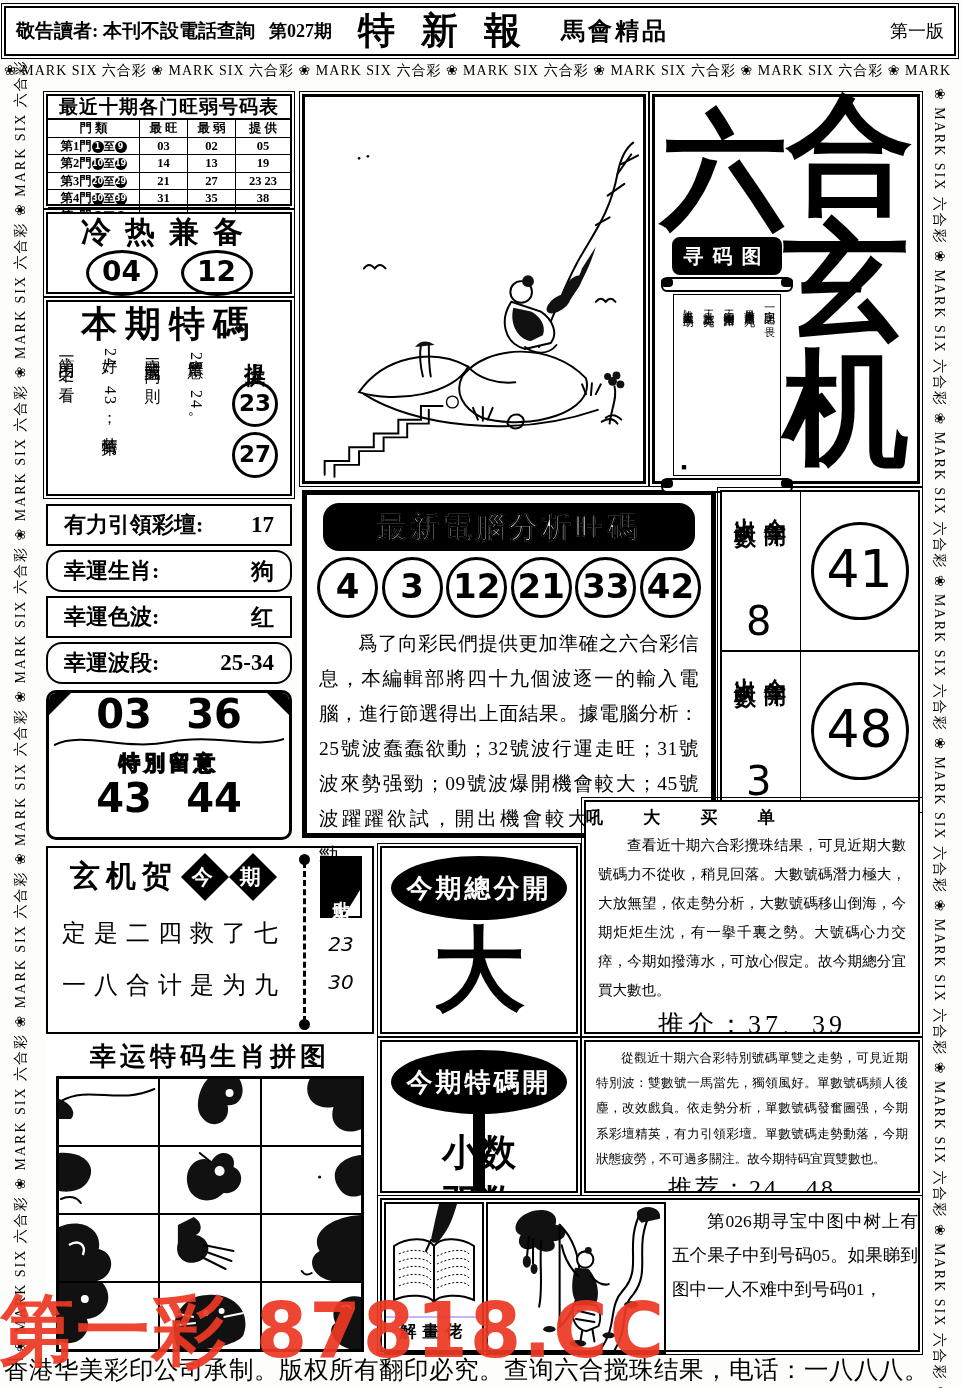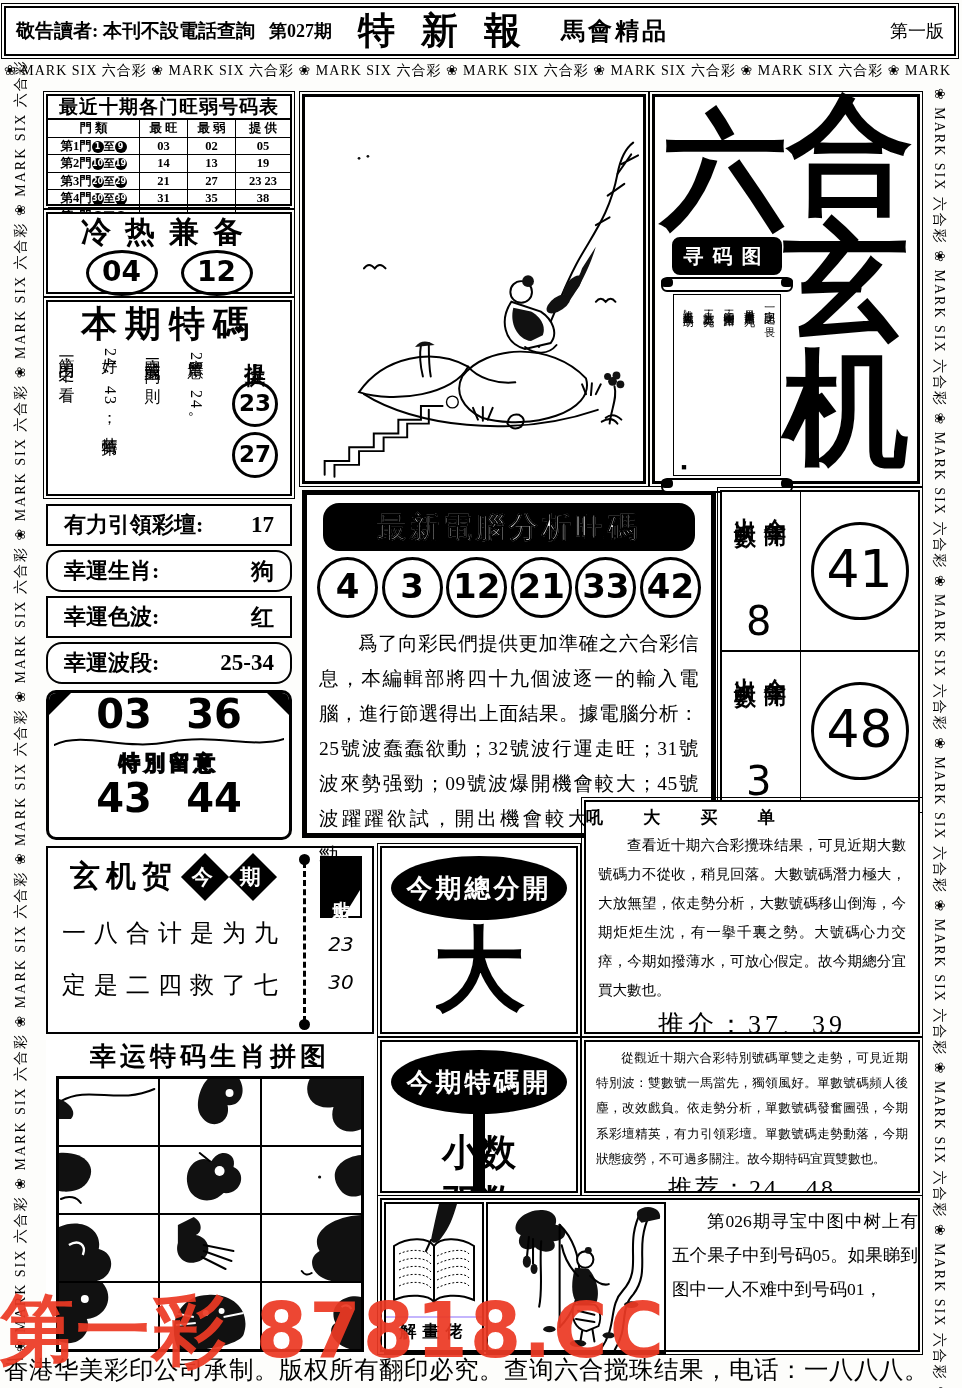--- a/index.html
+++ b/index.html
@@ -284,22 +284,22 @@
   <div class="xj-main">
     <div class="xj-title">
       <span>玄机贺</span>
       <span class="dia">
           <span>今</span>
         </span>
       <span class="dia">
           <span>期</span>
         </span>
     </div>
+    <div class="xj-line">定是二四救了七</div>
     <div class="xj-line">一八合计是为九</div>
-    <div class="xj-line">定是二四救了七</div>
   </div>
   <div class="xj-div"></div>
   <div class="xj-side">
     <div class="tip-box">
         <span>贴士</span>
       </div>
     <div class="tip-num">23</div>
     <div class="tip-num">30</div>
   </div>
 </div>

